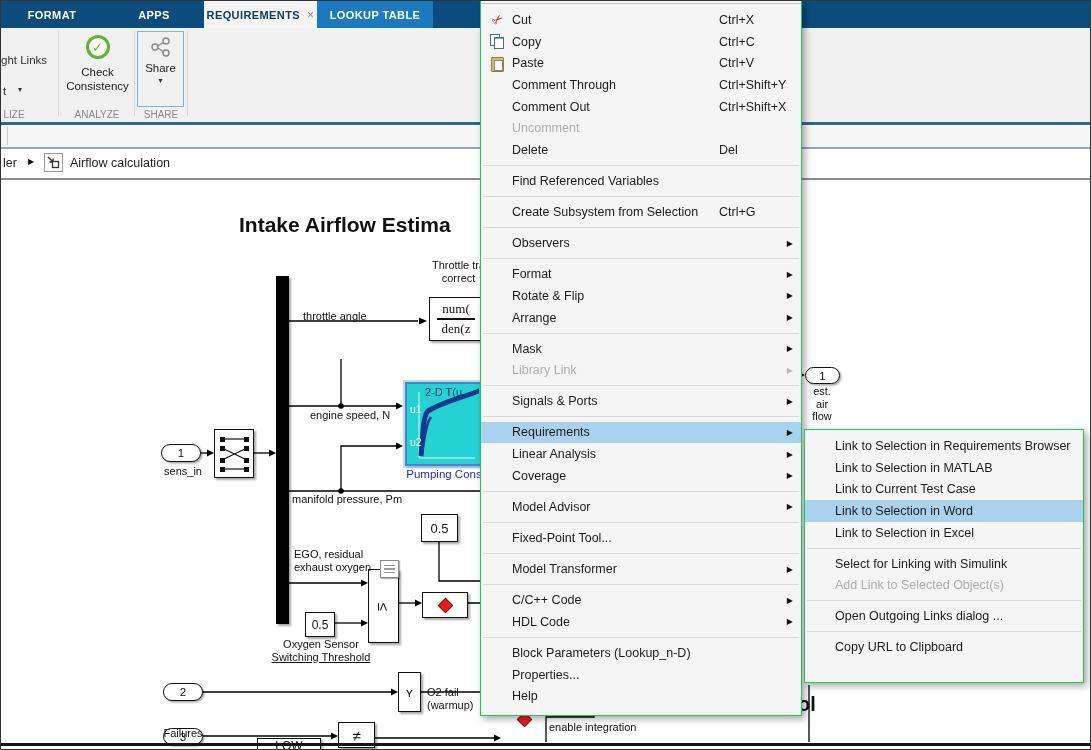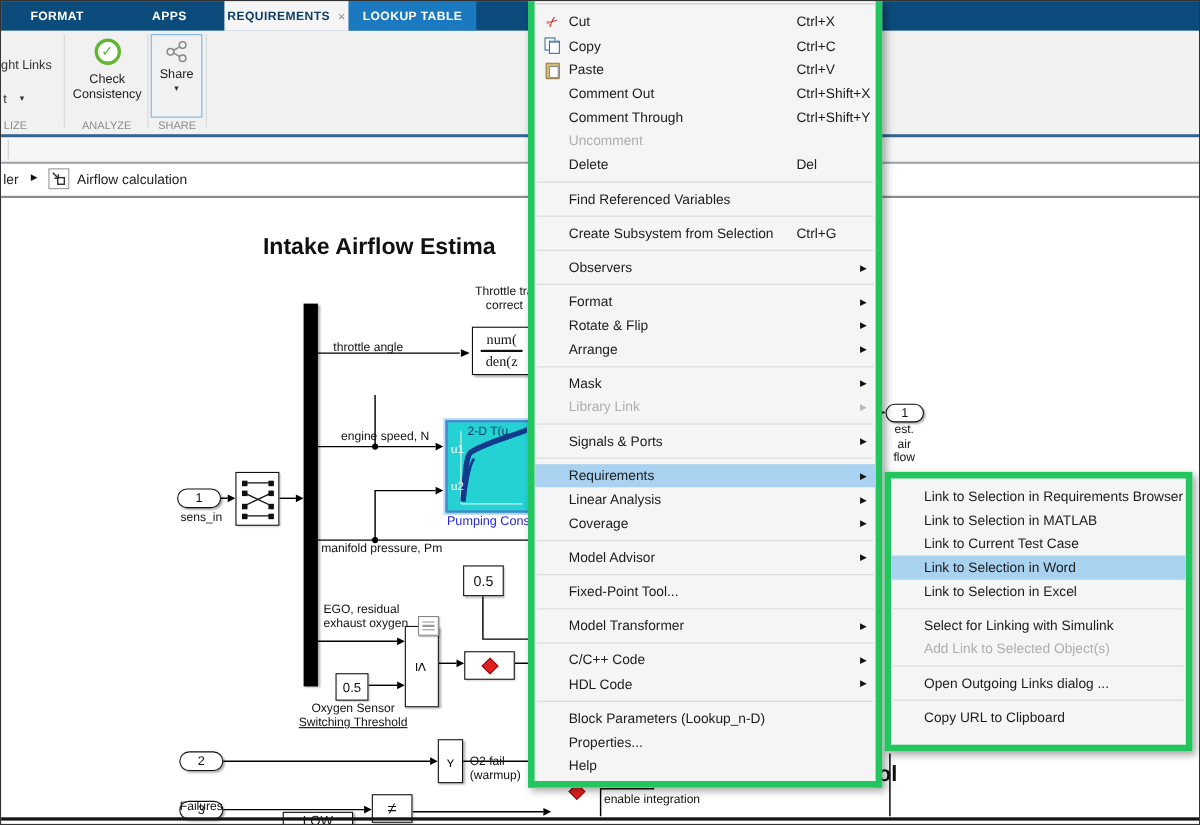--- a/index.html
+++ b/index.html
@@ -55,21 +55,21 @@
   #lut-blk .lut-title{position:absolute;left:18px;top:2px;font-size:11px;color:#0a3a66;white-space:nowrap;}
   #lut-blk .u1{position:absolute;left:3px;top:19px;font-size:10.5px;color:#fff;}
   #lut-blk .u2{position:absolute;left:3px;top:52px;font-size:10.5px;color:#fff;}
   .badge-doc{position:absolute;left:379px;top:559px;width:19px;height:18px;background:#fff;border:1px solid #888;z-index:1;
              display:flex;flex-direction:column;justify-content:center;gap:2px;padding:2px 3px;box-shadow:1px 1px 1px rgba(0,0,0,.3);}
   .badge-doc i{display:block;height:1.5px;background:#9a9a9a;}
   .red-diamond{width:11px;height:11px;background:#e32020;border:1px solid #8c0f0f;transform:rotate(45deg);}
   #leq-glyph{transform:rotate(90deg);font-size:15px;}
 
   
-  .mnu{position:absolute;background:#f5f5f5;border:6px solid #22c55e;box-shadow:3px 3px 7px rgba(0,0,0,.35);
+  .mnu{position:absolute;background:#f5f5f5;border:1px solid #22c55e;box-shadow:3px 3px 7px rgba(0,0,0,.35);
        z-index:10;overflow:hidden;font-size:12.5px;color:#1c1c1c;}
   #ctx-menu{left:479px;top:0;width:322px;height:715px;border-top:none;}
   #ctx-menu .cap{height:3px;border-bottom:1px solid #c6c6c6;margin-bottom:5px;}
   #sub-menu{left:803px;top:428px;width:280px;height:254px;z-index:11;padding-top:5px;}
   .mi{height:21.7px;display:flex;align-items:center;position:relative;}
   .mi.hl{background:#a9d2f0;}
   .mi.disabled .mi-label{color:#aeaeae;}
   .mi.disabled .mi-arrow{color:#b8b8b8;}
   .mi-ic{position:absolute;left:6px;width:20px;text-align:center;}
   .mi-label{position:absolute;left:31px;white-space:nowrap;}
@@ -255,21 +255,21 @@
   <div class="blk" style="left:337px;top:721px;width:37px;height:26px;font-size:15px;">≠</div>
   <div class="blk" style="left:256px;top:737px;width:64px;height:12px;overflow:hidden;align-items:flex-start;">LOW</div>
   <div class="blk port" style="left:804px;top:366px;width:35px;height:17px;">1</div>
 
   <span class="red-diamond" style="position:absolute;left:518px;top:713px;z-index:1;"></span>
 
   <div id="labels-layer">
       <div class="dlabel" style="left: 420px; top: 258px; width: 75px; text-align: center;">Throttle tra</div>
       <div class="dlabel" style="left: 420px; top: 271px; width: 75px; text-align: center;">correct</div>
       <div class="dlabel" style="left: 302px; top: 309px;">throttle angle</div>
-      <div class="dlabel" style="left: 309px; top: 390px;">engine speed, N</div>
+      <div class="dlabel" style="left: 309px; top: 408px;">engine speed, N</div>
       <div class="dlabel" style="left: 291px; top: 492px;">manifold pressure, Pm</div>
       <div class="dlabel" style="left: 293px; top: 547px;">EGO, residual</div>
       <div class="dlabel" style="left: 293px; top: 560px;">exhaust oxygen</div>
       <div class="dlabel" style="left: 258px; top: 637px; width: 124px; text-align: center;">Oxygen Sensor</div>
       <div class="dlabel" style="left: 258px; top: 650px; width: 124px; text-align: center; text-decoration: underline;">Switching Threshold</div>
       <div class="dlabel" style="left: 158px; top: 464px; width: 48px; text-align: center;">sens_in</div>
       <div class="dlabel" style="left: 158px; top: 702px; width: 48px; text-align: center; margin-top: 24px;">Failures</div>
       <div class="dlabel" style="left: 426px; top: 685px;">O2 fail</div>
       <div class="dlabel" style="left: 426px; top: 698px;">(warmup)</div>
       <div class="dlabel" style="left: 398px; top: 467px; width: 90px; text-align: center; font-size: 11.5px; line-height: 13.5px; color: rgb(38, 38, 216);">Pumping Cons</div>
@@ -291,27 +291,27 @@
         <span class="mi-ic"><span class="ic-copy"></span></span>
         <span class="mi-label">Copy</span>
         <span class="mi-short">Ctrl+C</span>
       </div>
       <div class="mi">
         <span class="mi-ic"><span class="ic-paste"></span></span>
         <span class="mi-label">Paste</span>
         <span class="mi-short">Ctrl+V</span>
       </div>
       <div class="mi">
+        <span class="mi-label">Comment Through</span>
+        <span class="mi-short">Ctrl+Shift+Y</span>
+      </div>
+      <div class="mi">
         <span class="mi-label">Comment Out</span>
         <span class="mi-short">Ctrl+Shift+X</span>
       </div>
-      <div class="mi">
-        <span class="mi-label">Comment Through</span>
-        <span class="mi-short">Ctrl+Shift+Y</span>
-      </div>
       <div class="mi disabled">
         <span class="mi-label">Uncomment</span>
       </div>
       <div class="mi">
         <span class="mi-label">Delete</span>
         <span class="mi-short">Del</span>
       </div>
       <div class="msep"></div>
       <div class="mi">
         <span class="mi-label">Find Referenced Variables</span>

